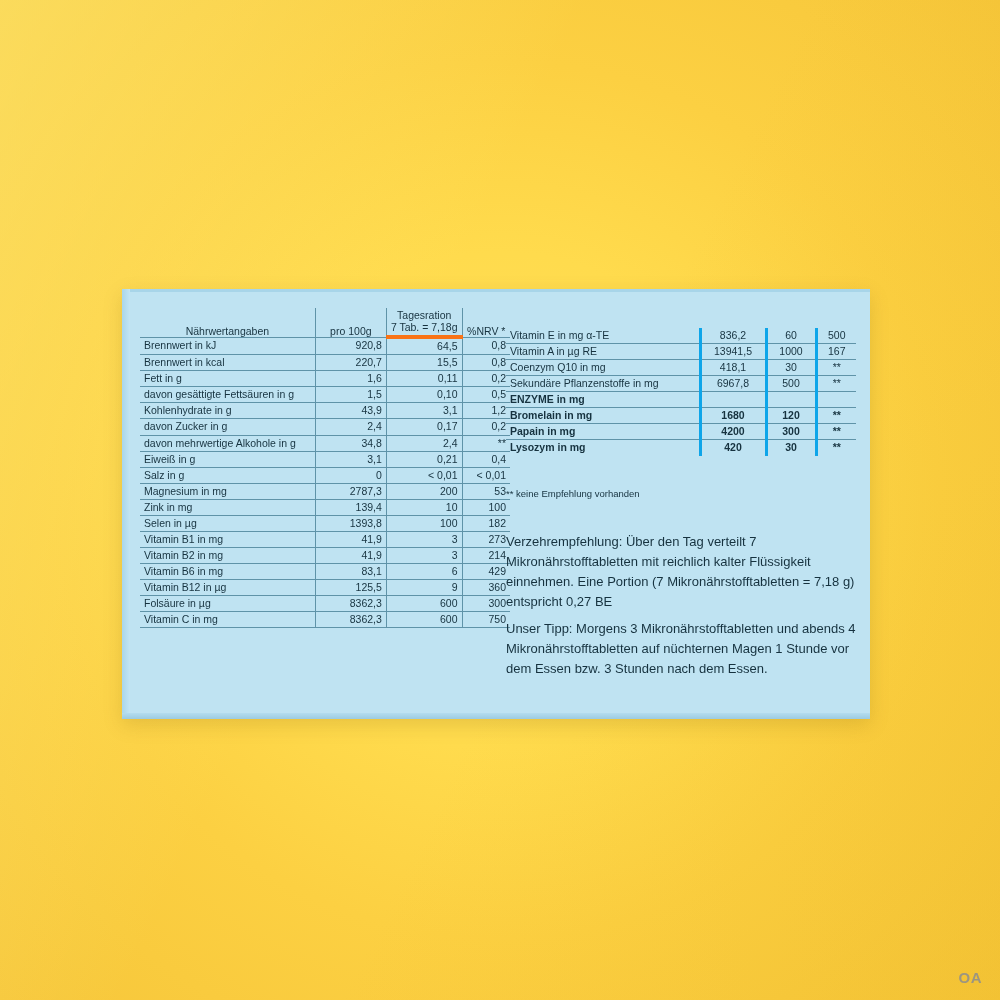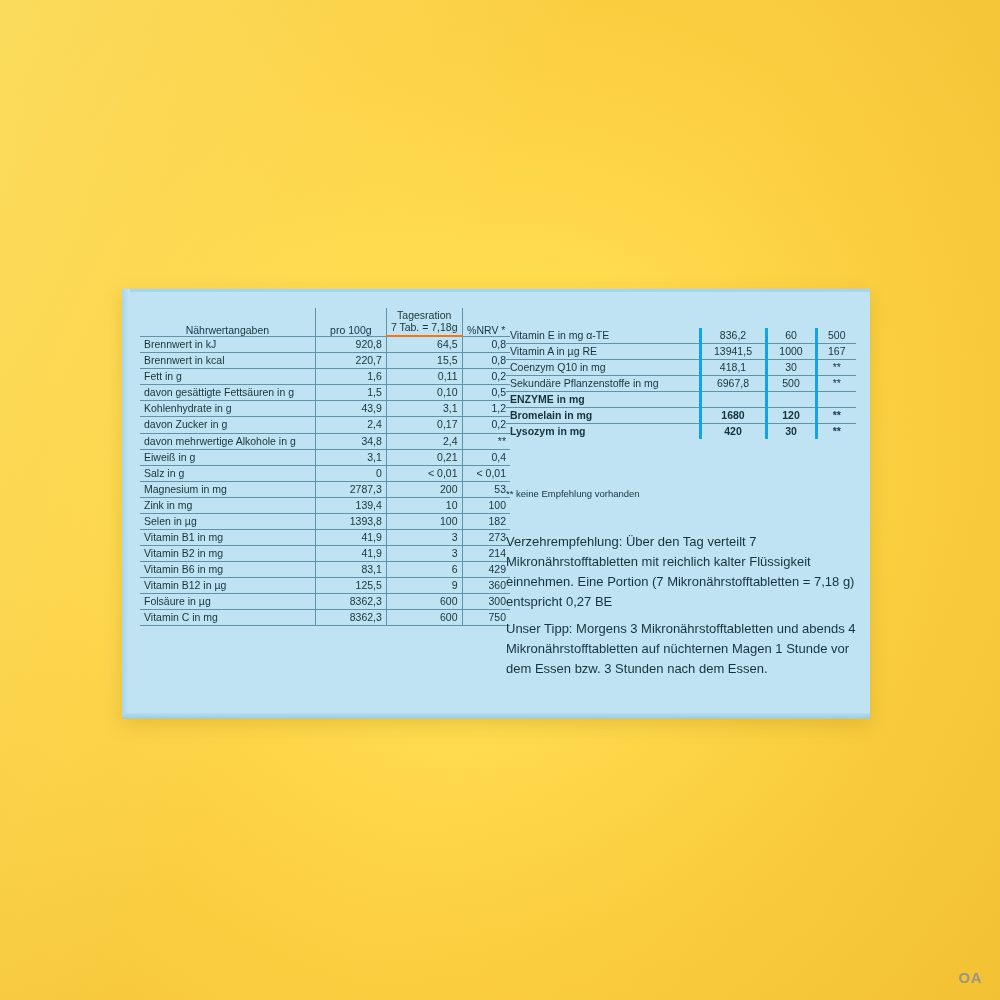--- a/index.html
+++ b/index.html
@@ -84,21 +84,21 @@
   table.nutri td {
     padding: 1px 4px 2px 4px;
     border-bottom: 1px solid #5f93a8;
     white-space: nowrap;
   }
   table.nutri tr.noline td { border-bottom: none; }
   table.nutri td.name { text-align: left; }
   table.nutri td.num { text-align: right; }
   table.nutri td.ctr { text-align: center; }
   table.nutri td.head { border-bottom: none; text-align: center; padding-bottom: 0; }
-  table.nutri td.head2 { border-bottom: 2px solid #f97316; text-align: right; padding-top: 0; }
+  table.nutri td.head2 { border-bottom: 4px solid #f97316; text-align: right; padding-top: 0; }
 
   #leftTable {
     position: absolute;
     left: 18px;
     top: 19px;
     width: 370px;
   }
   #leftTable table { width: 370px; }
   #leftTable col.c1 { width: 176px; }
   #leftTable col.c2 { width: 72px; }
@@ -341,20 +341,26 @@
                 <td class="num c2 bold"></td>
                 <td class="num c3 bold"></td>
                 <td class="num c4 bold"></td>
               </tr>
               <tr>
                 <td class="name bold">Bromelain in mg</td>
                 <td class="num c2 bold">1680</td>
                 <td class="num c3 bold">120</td>
                 <td class="num c4 bold">**</td>
               </tr>
+              <tr>
+                <td class="name bold">Papain in mg</td>
+                <td class="num c2 bold">4200</td>
+                <td class="num c3 bold">300</td>
+                <td class="num c4 bold">**</td>
+              </tr>
               <tr class="noline">
                 <td class="name bold">Lysozym in mg</td>
                 <td class="num c2 bold">420</td>
                 <td class="num c3 bold">30</td>
                 <td class="num c4 bold">**</td>
               </tr>
             </tbody>
         </table>
       </div>
 

